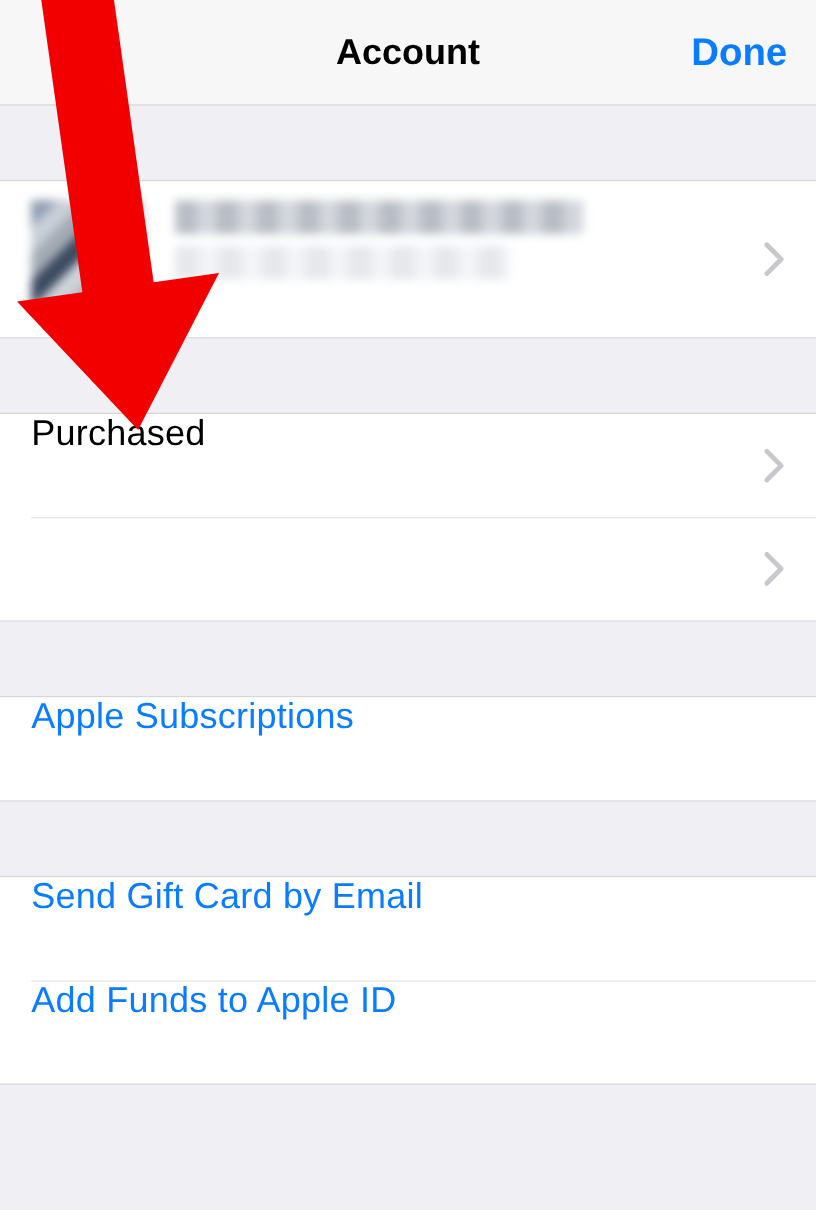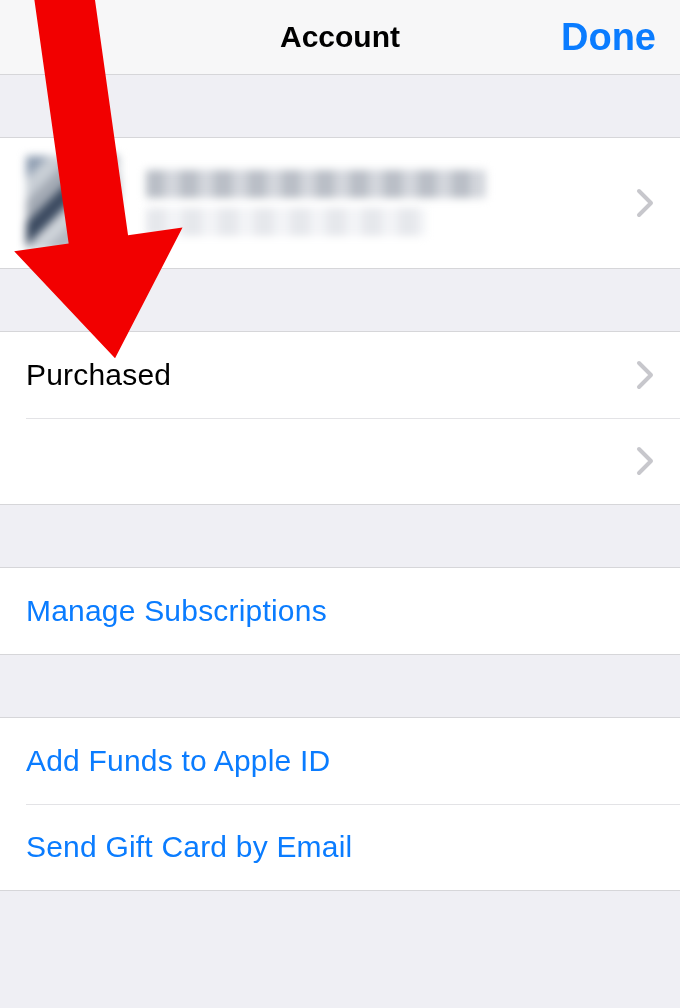--- a/index.html
+++ b/index.html
@@ -7,51 +7,50 @@
       width: 680px;
       height: 1008px;
       background: #efeff4;
       font-family: -apple-system, "Helvetica Neue", Helvetica, Arial, sans-serif;
       color: #000;
       overflow: hidden;
       position: relative;
     }
     
     .navbar {
-      height: 75px;
+      height: 88px;
       background: #f7f7f8;
       border-bottom: 1px solid #d6d6d9;
       display: flex;
       align-items: center;
       justify-content: center;
       position: relative;
     }
     .navbar-title {
       font-size: 30px;
       font-weight: 600;
     }
     .done-btn {
       position: absolute;
       right: 24px;
       top: 50%;
       transform: translateY(-50%);
-      font-size: 38px;
+      font-size: 32px;
       font-weight: 600;
       color: #0a7cff;
       cursor: pointer;
     }
     
     .section { background: #fff; border-top: 1px solid #d6d6d9; border-bottom: 1px solid #d6d6d9; }
     .gap-sm { height: 62px; }
     .gap-md { height: 62px; }
     .row {
       min-height: 86px;
       padding: 0 26px;
       display: flex;
-      align-items: center;
       position: relative;
       cursor: pointer;
     }
     .row + .row::before{
       content:"";
       position:absolute;
       top:0; left:26px; right:0;
       height:1px;
       background:#e3e3e6;
     }
@@ -141,26 +140,26 @@
           <polyline points="3,3 15,15 3,27" fill="none" stroke="#c7c7cc" stroke-width="4" stroke-linecap="round" stroke-linejoin="round"></polyline>
         </svg>
     </span>
   </div>
 </div>
 
 <div class="gap-md"></div>
 
 <div class="section">
   <div class="row">
-    <span class="row-label blue">Manage Subscriptions</span>
+    <span class="row-label blue">Apple Subscriptions</span>
   </div>
 </div>
 
 <div class="gap-md"></div>
 
 <div class="section">
   <div class="row">
-    <span class="row-label blue">Add Funds to Apple ID</span>
+    <span class="row-label blue">Send Gift Card by Email</span>
   </div>
   <div class="row">
-    <span class="row-label blue">Send Gift Card by Email</span>
+    <span class="row-label blue">Add Funds to Apple ID</span>
   </div>
 </div>
 
 </body></html>

